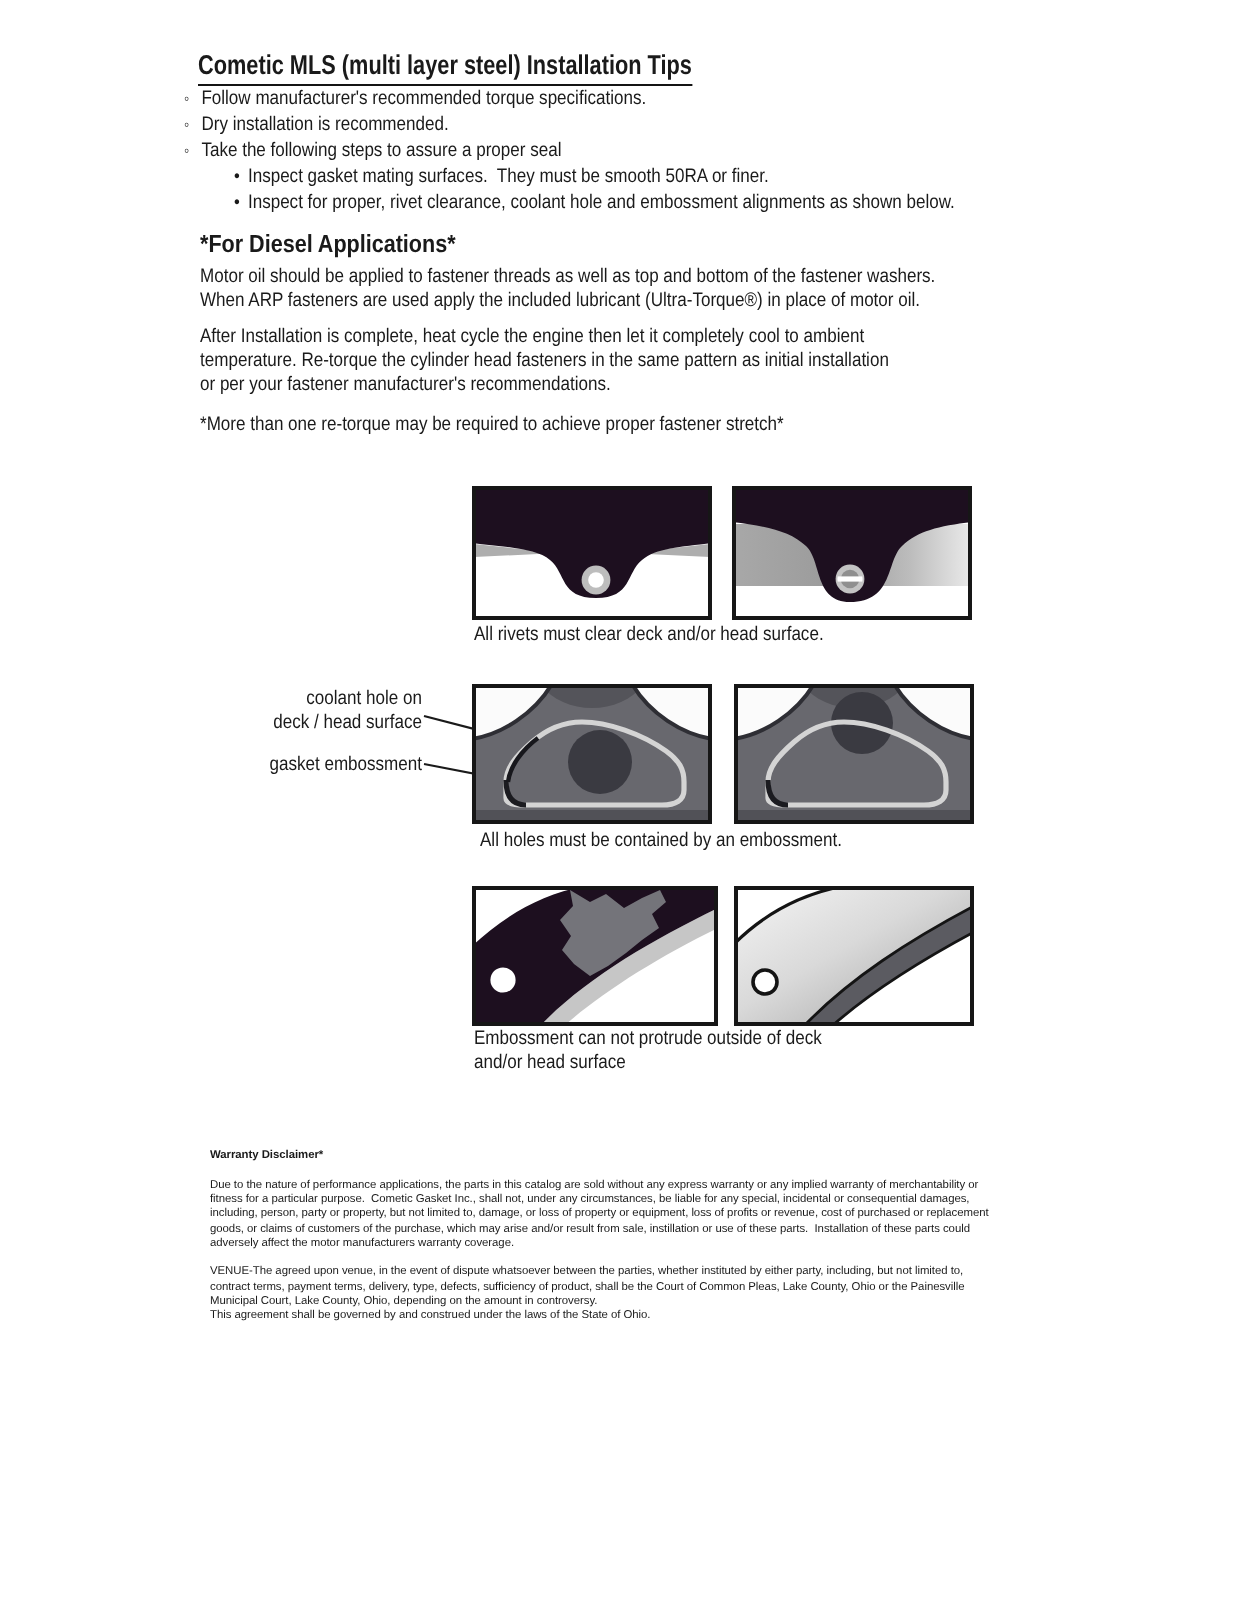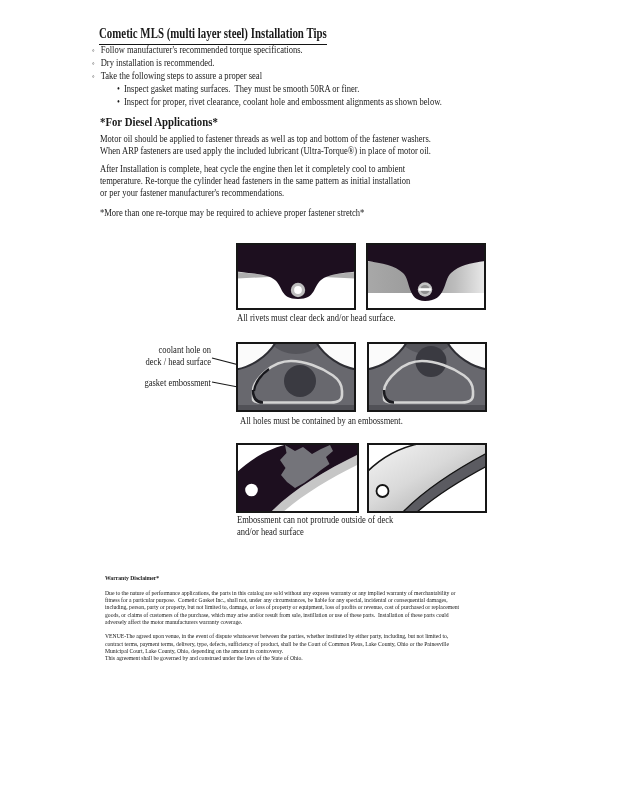--- a/index.html
+++ b/index.html
@@ -1,17 +1,17 @@
 <!DOCTYPE html>
 <html><head>
 <meta charset="utf-8">
 <style>
   html,body{margin:0;padding:0;background:#ffffff;}
   .page{position:relative;width:618px;height:664px;background:#ffffff;
-        font-family:Liberation Serif, serif;color:#1a1a1a;overflow:hidden;}
+        font-family:Liberation Sans, sans-serif;color:#1a1a1a;overflow:hidden;}
   .abs{position:absolute;}
   .cond{transform:scaleX(.87);transform-origin:0 0;}
   .cond-t{transform:scaleX(.80);transform-origin:0 0;}
   .title{font-size:13.6px;font-weight:bold;white-space:nowrap;
          border-bottom:1.6px solid #141414;padding-bottom:2px;}
   .body-txt{font-size:9.8px;line-height:12px;white-space:pre;}
   .bullet-row{position:absolute;left:92px;white-space:pre;font-size:9.8px;}
   .bullet-row .mk{display:inline-block;width:10px;font-size:8.5px;}
   .sub-row{left:117px;}
   .sub-row .mk{width:8px;font-size:9.5px;}

